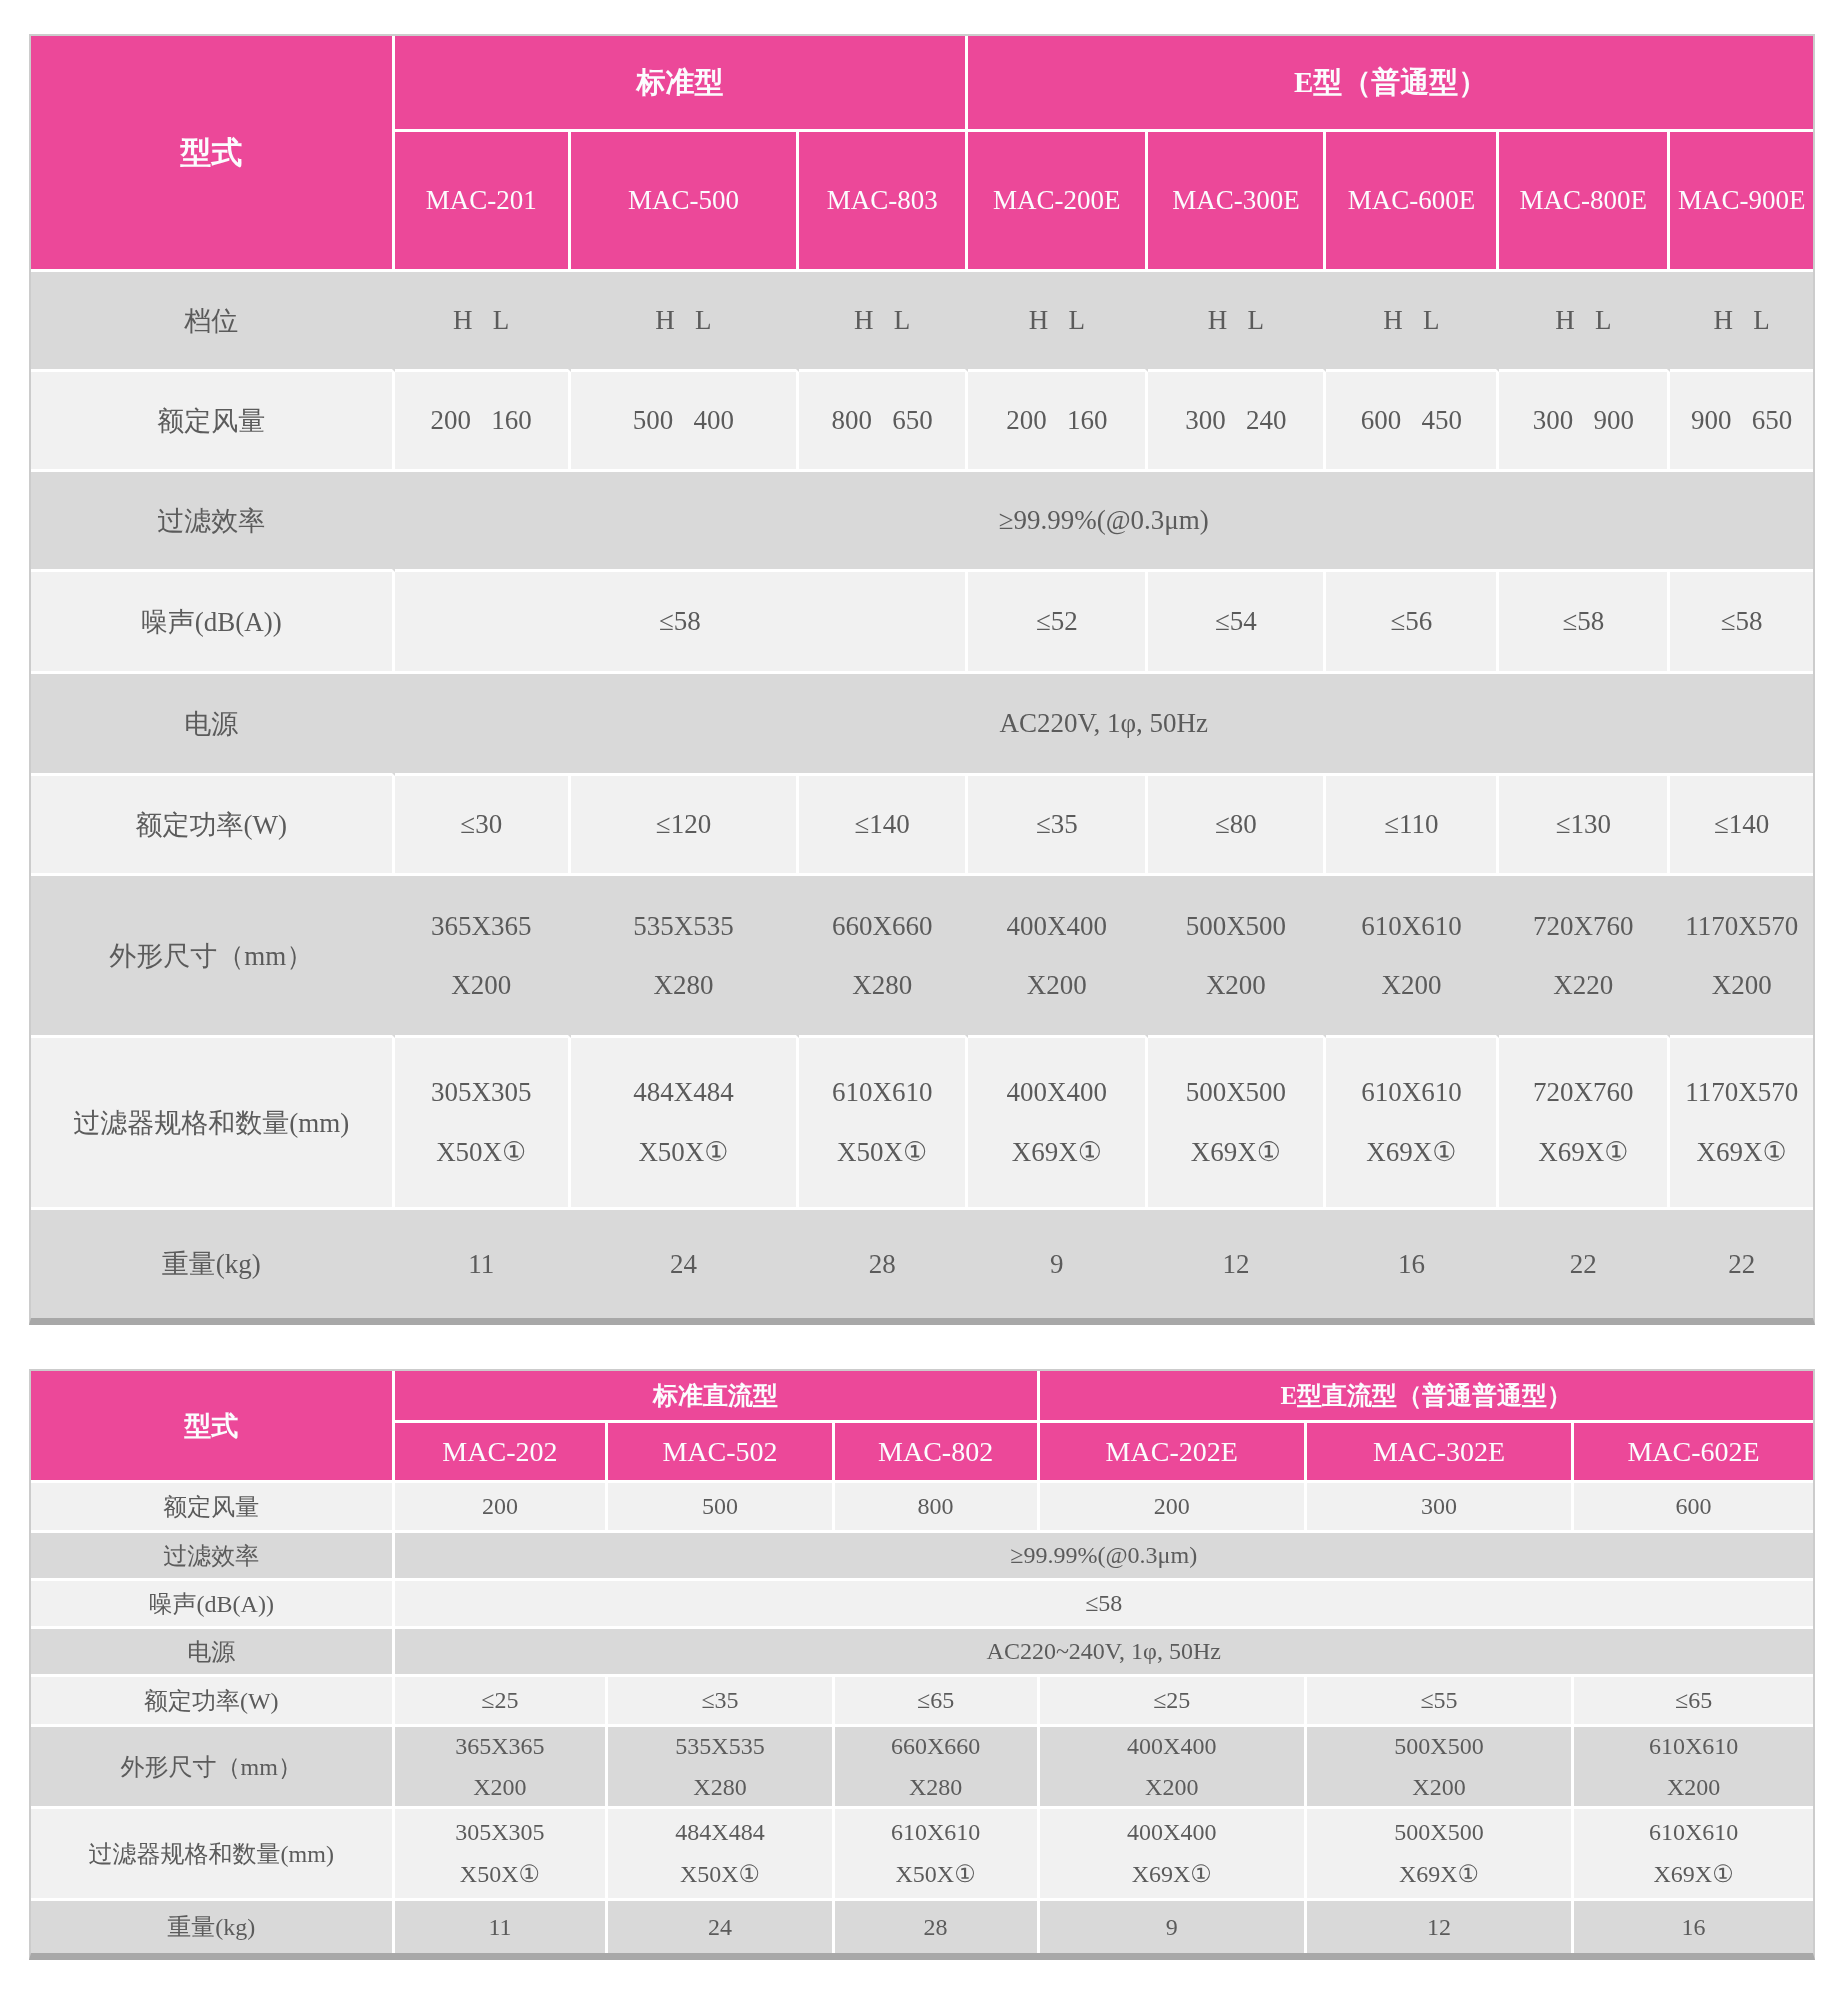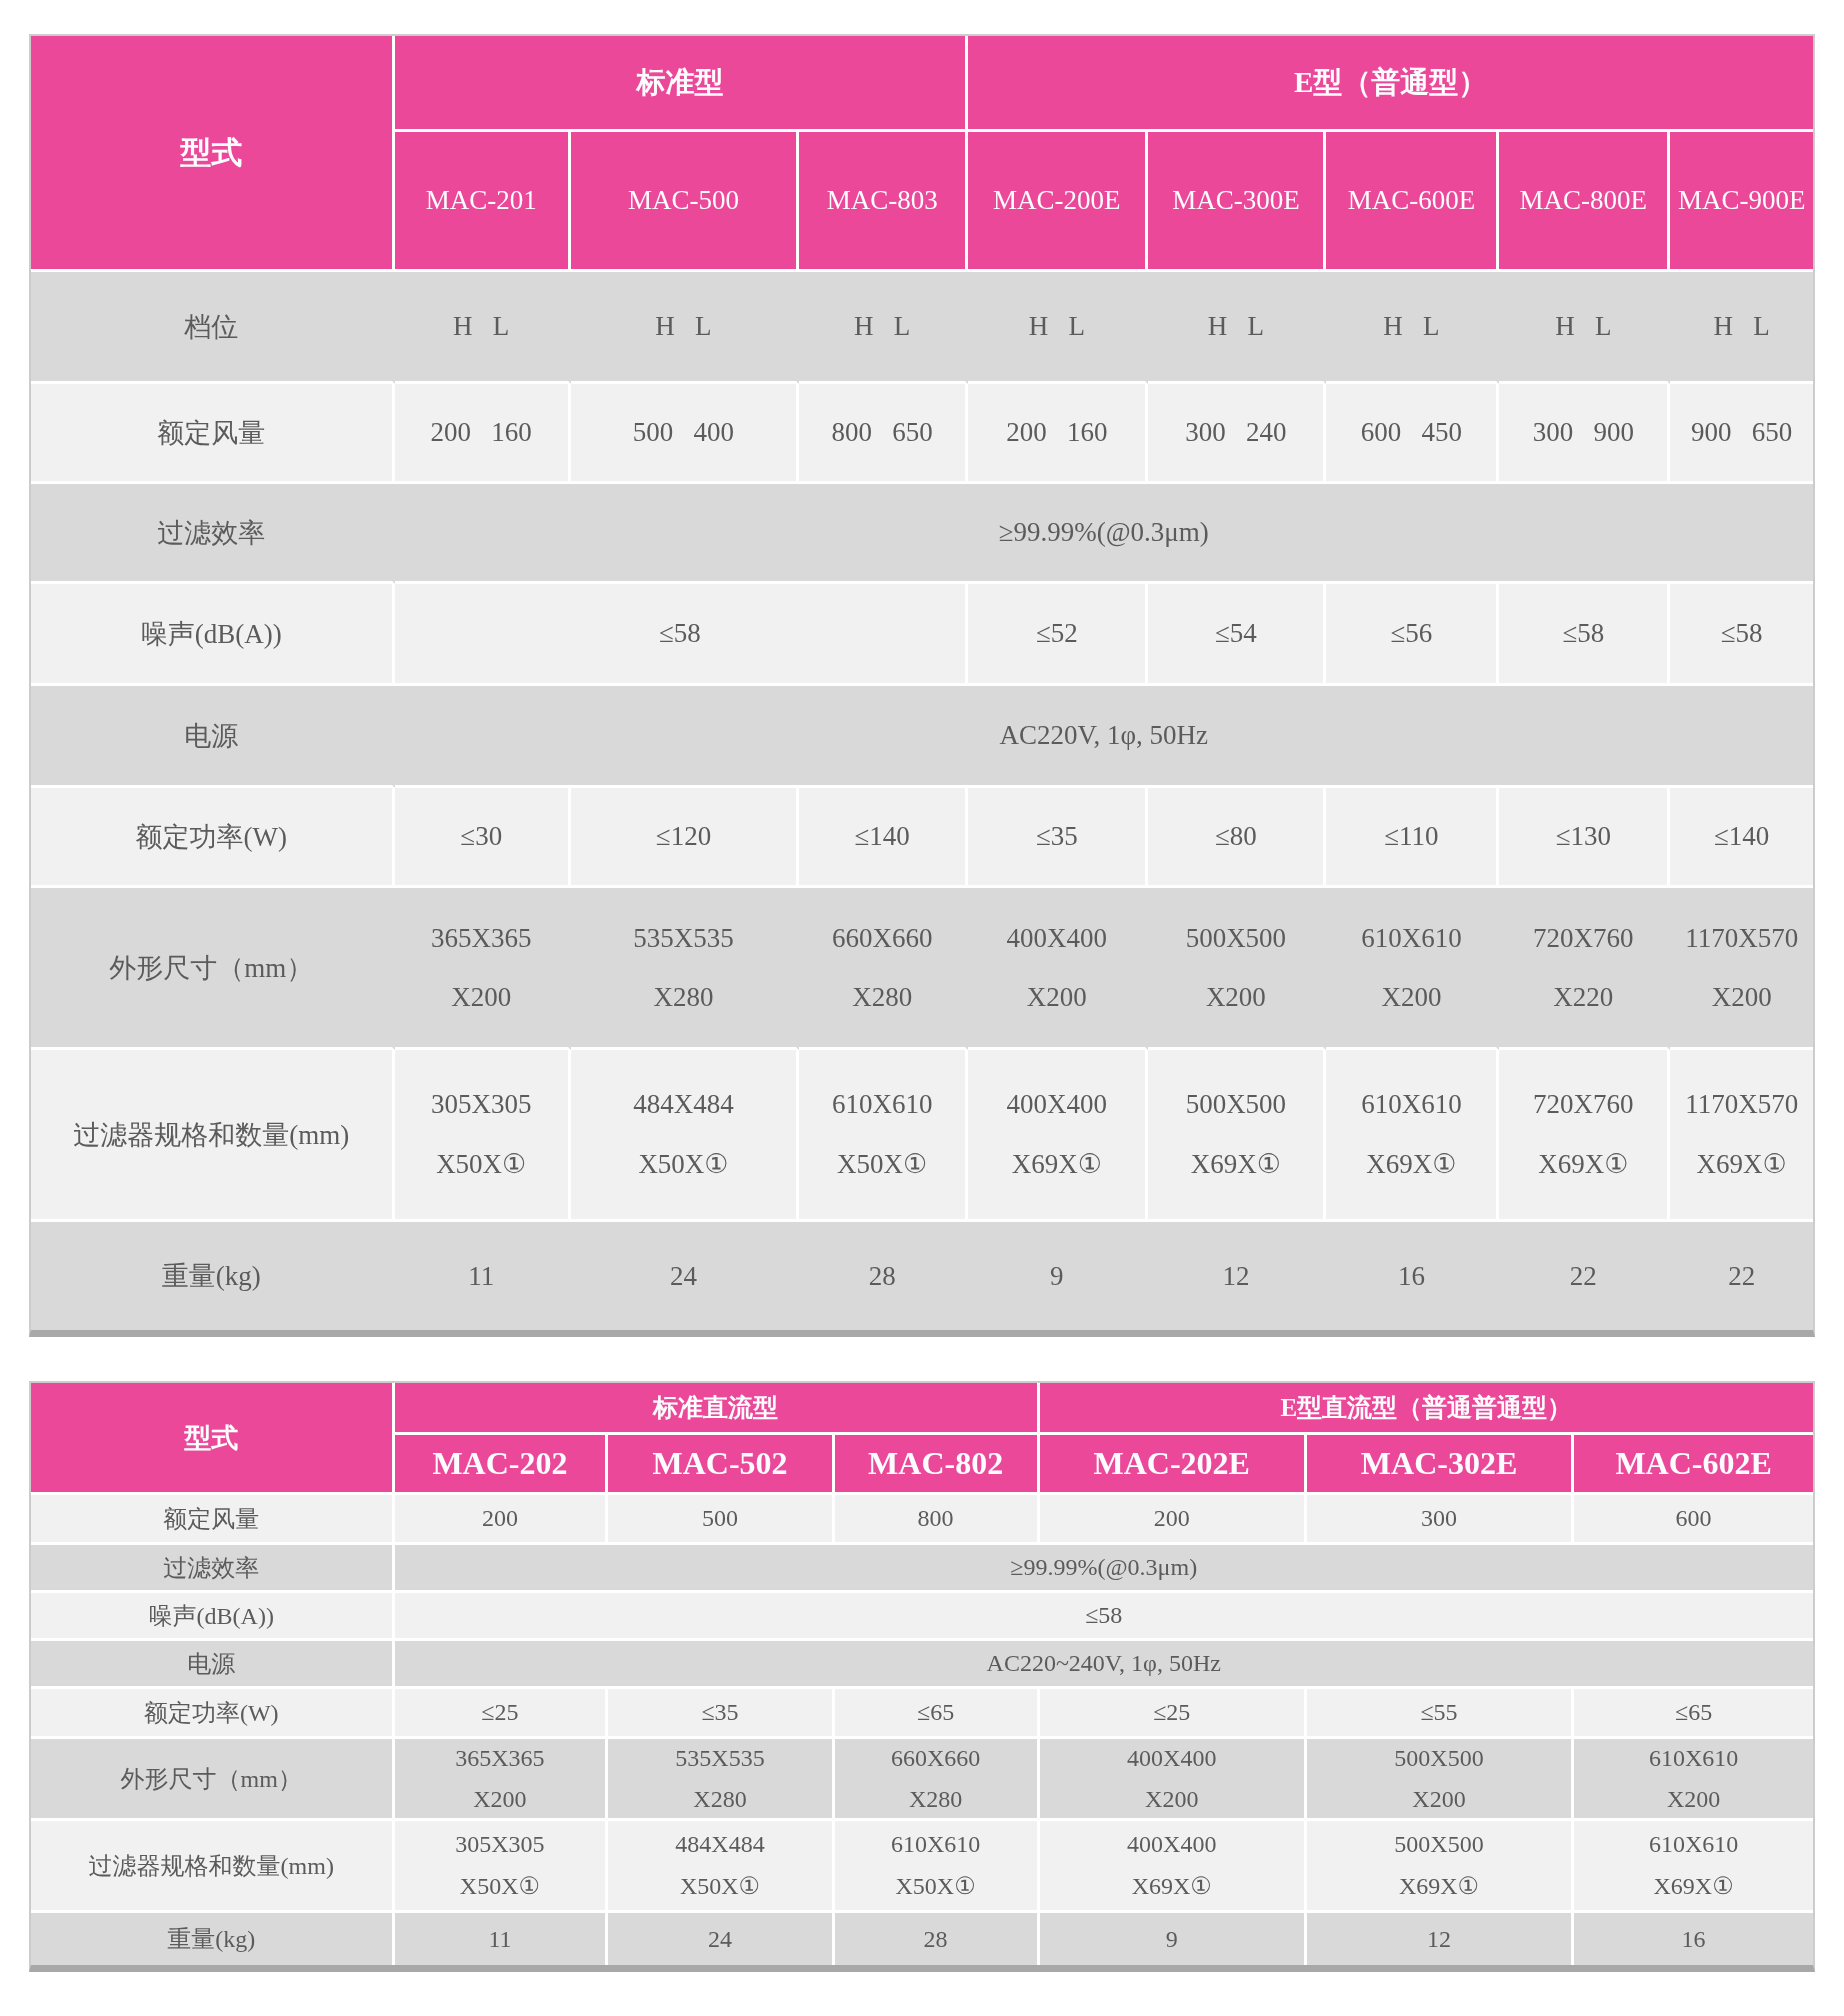--- a/index.html
+++ b/index.html
@@ -31,21 +31,21 @@
   th.last, td.last { border-right:none; }
   tr.bottom td { border-bottom:none;margin-top:48px; }
 
   .t1 td { font-size:27px; }
   .t1 th.corner { font-size:31px; font-weight:bold; }
   .t1 th.group  { font-size:29px; font-weight:bold; }
   .t1 th.model  { font-size:27px; }
   .t2 td { font-size:24px; }
   .t2 th.corner { font-size:27px; font-weight:bold; }
   .t2 th.group  { font-size:25px; font-weight:bold; }
-  .t2 th.model  { font-size:32px;font-weight:bold; }
+  .t2 th.model  { font-size:28px; }
 
   .pair { word-spacing:0.5em; }
   .tl { display:flex; flex-direction:column; justify-content:center; align-items:center; height:100%; }
   .t1 .tl { gap:28px; }
   .t2 .tl { gap:14px; }
 </style>
 </head>
 <body>
 
 <div class="sheet">
@@ -72,21 +72,21 @@
       <th class="model">MAC-201</th>
       <th class="model">MAC-500</th>
       <th class="model">MAC-803</th>
       <th class="model">MAC-200E</th>
       <th class="model">MAC-300E</th>
       <th class="model">MAC-600E</th>
       <th class="model">MAC-800E</th>
       <th class="model last">MAC-900E</th>
     </tr>
 
-    <tr class="dark" style="height:112px">
+    <tr class="dark" style="height:100px">
       <td class="rowlabel">档位</td>
       <td class="pair">H L</td>
       <td class="pair">H L</td>
       <td class="pair">H L</td>
       <td class="pair">H L</td>
       <td class="pair">H L</td>
       <td class="pair">H L</td>
       <td class="pair">H L</td>
       <td class="pair last">H L</td>
     </tr>

